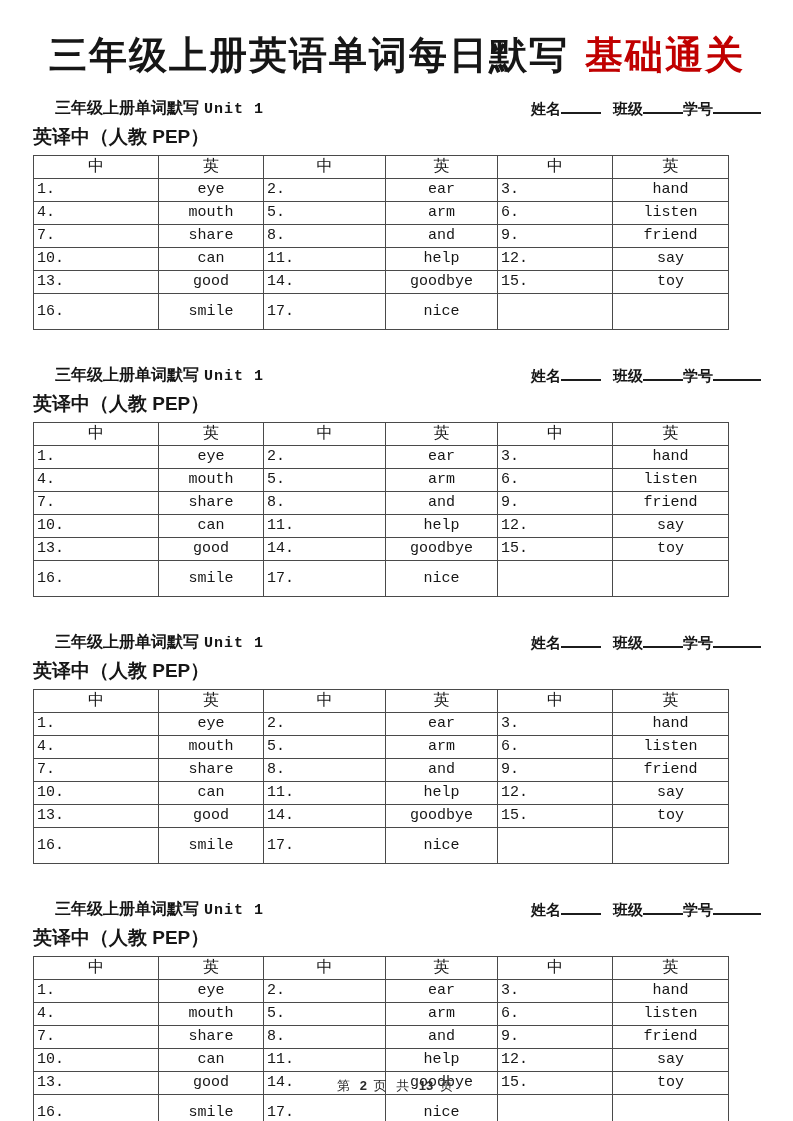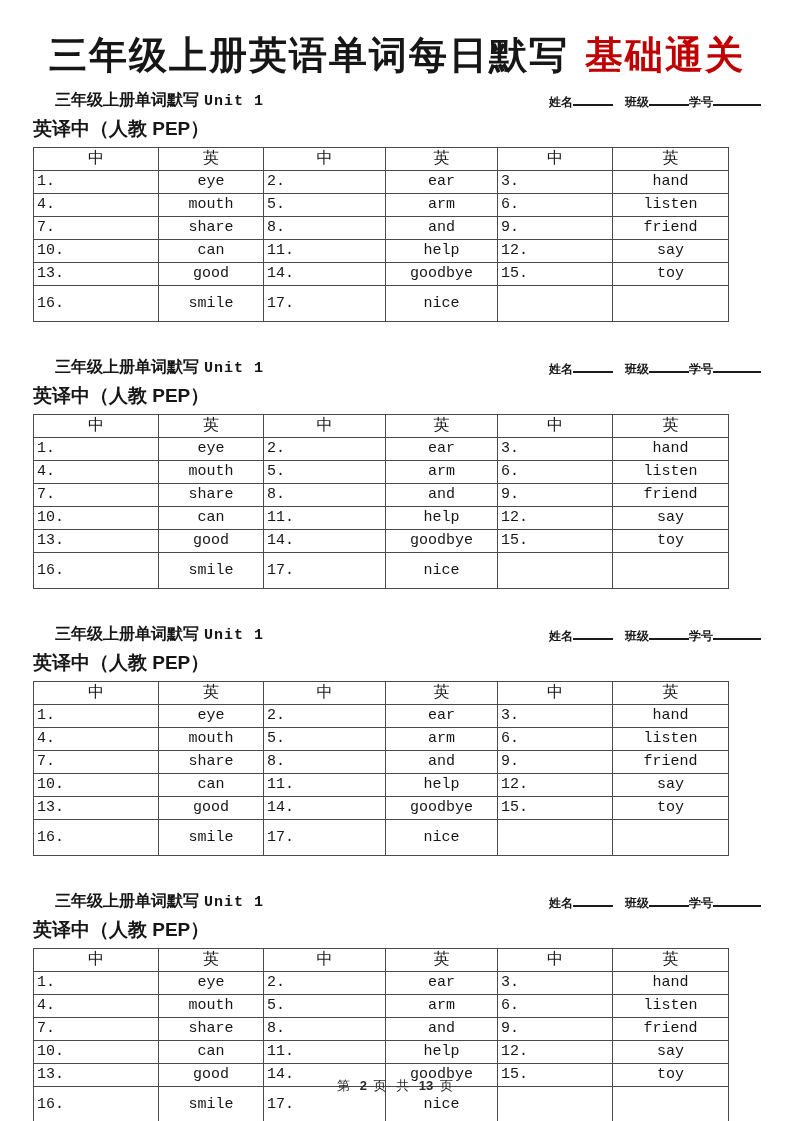--- a/index.html
+++ b/index.html
@@ -15,21 +15,21 @@
     padding: 26px 32px 0 33px;
   }
   
   .main-title {
     text-align: center;
     font-family: "Liberation Serif", serif;
     font-weight: 900;
     font-size: 38px;
     letter-spacing: 2px;
     line-height: 1.15;
-    margin: 8px 0 12px 0;
+    margin: 8px 0 20px 0;
     white-space: nowrap;
   }
   .main-title .badge {
     margin-left: 16px;
   }
   
   .dict-section { margin-bottom: 35px; }
   .sec-header {
     display: flex;
     justify-content: space-between;
@@ -43,21 +43,21 @@
     white-space: nowrap;
   }
   .sec-title .unit {
     font-family: "Liberation Mono", monospace;
     font-weight: 600;
     font-size: 15px;
     margin-left: 5px;
     letter-spacing: 1px;
   }
   .sec-fields {
-    font-size: 12px;
+    font-size: 15px;
     font-weight: bold;
     white-space: nowrap;
   }
   .blank {
     display: inline-block;
     width: 40px;
     height: 5px;
     border-bottom: 2px solid #1c1c1c;
   }
   .blank.wide { width: 48px; }

